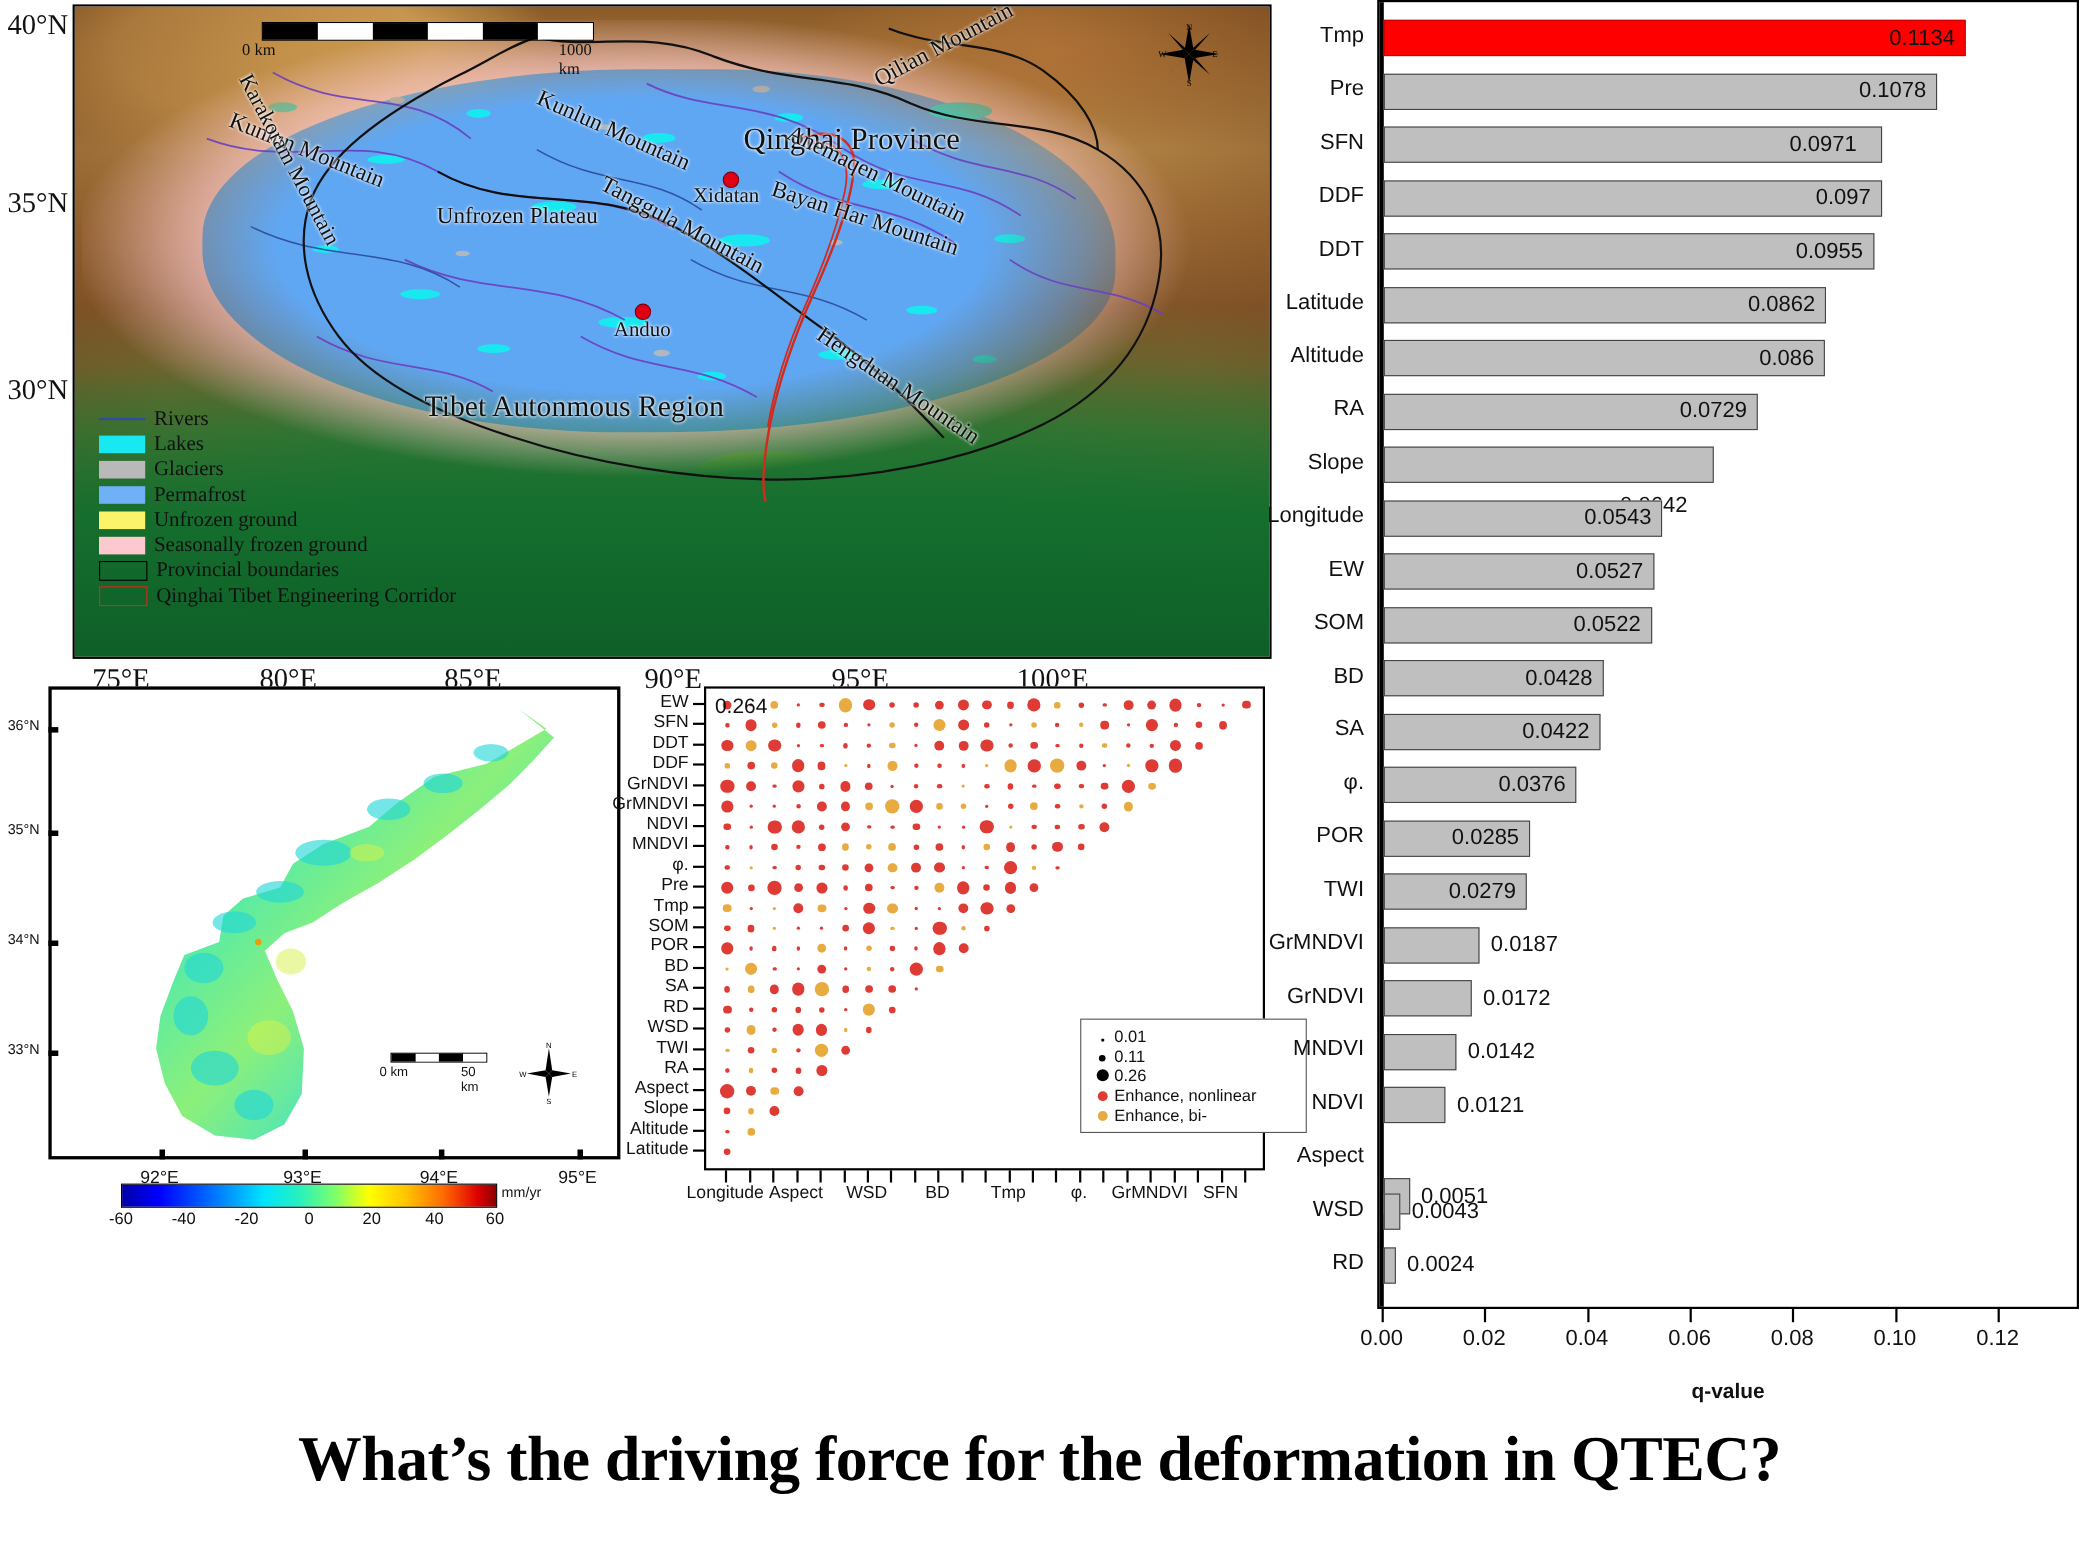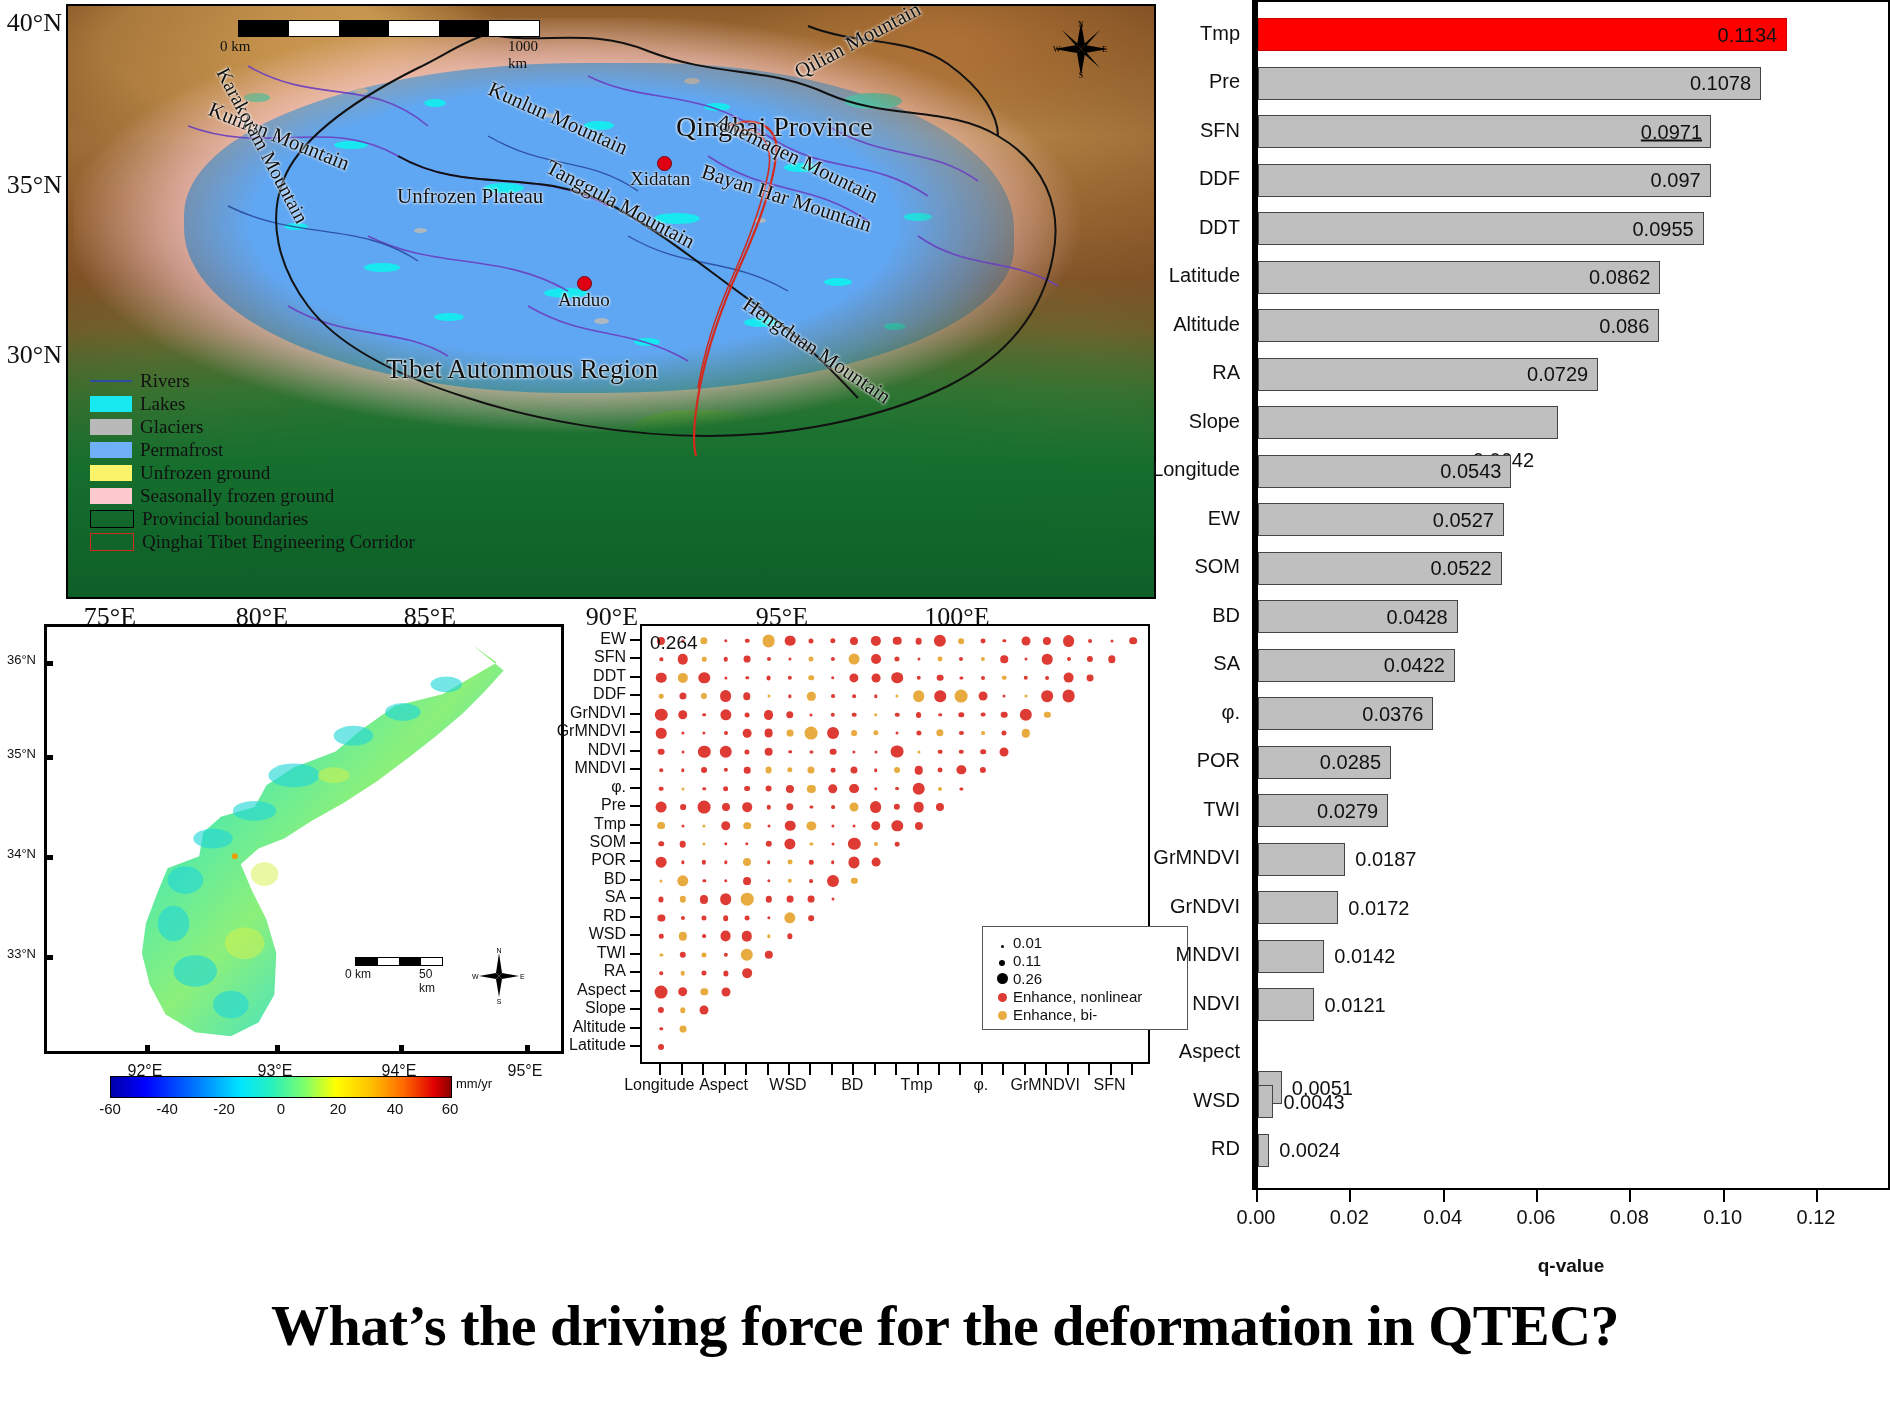--- a/index.html
+++ b/index.html
@@ -796,21 +796,21 @@
         <div class="bar-row" style="top: 16px; left: 4px; width: 560px;">
           <div class="bar-rect hl" style="width: 529.2px;"></div>
           <div class="bar-val inside" style="right: 40.8px;">0.1134</div>
         </div>
         <div class="bar-row" style="top: 64.5px; left: 4px; width: 560px;">
           <div class="bar-rect" style="width: 503.067px;"></div>
           <div class="bar-val inside" style="right: 66.9333px;">0.1078</div>
         </div>
         <div class="bar-row" style="top: 113px; left: 4px; width: 560px;">
           <div class="bar-rect" style="width: 453.133px;"></div>
-          <div class="bar-val inside" style="right: 116px; text-decoration: underline;">0.0971</div>
+          <div class="bar-val inside" style="right: 130px;">0.0971</div>
         </div>
         <div class="bar-row" style="top: 161.5px; left: 4px; width: 560px;">
           <div class="bar-rect" style="width: 452.667px;"></div>
           <div class="bar-val inside" style="right: 117.333px;">0.097</div>
         </div>
         <div class="bar-row" style="top: 210px; left: 4px; width: 560px;">
           <div class="bar-rect" style="width: 445.667px;"></div>
           <div class="bar-val inside" style="right: 124.333px;">0.0955</div>
         </div>
         <div class="bar-row" style="top: 258.5px; left: 4px; width: 560px;">

